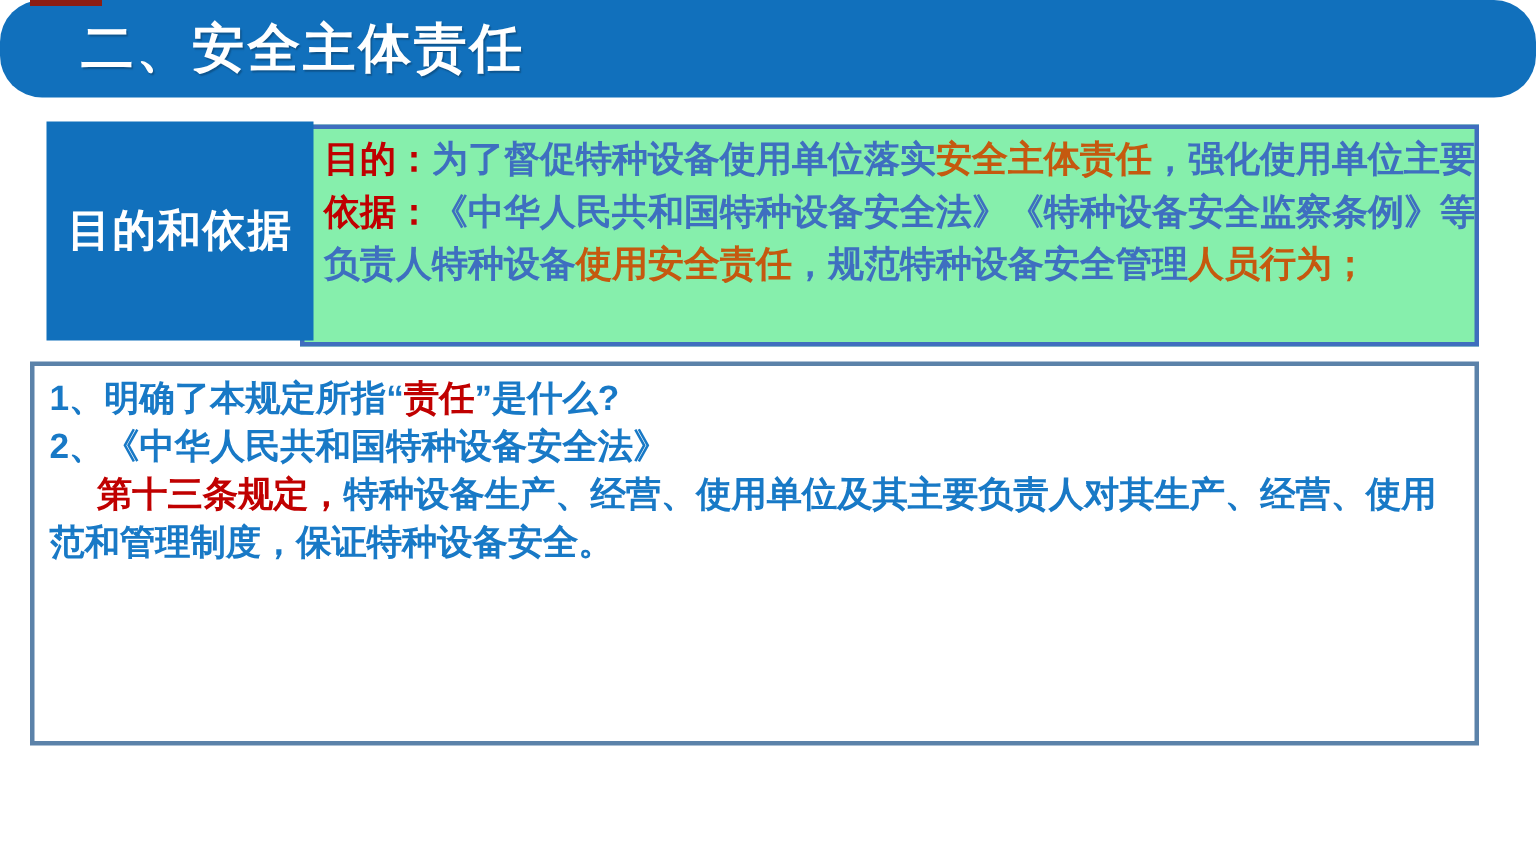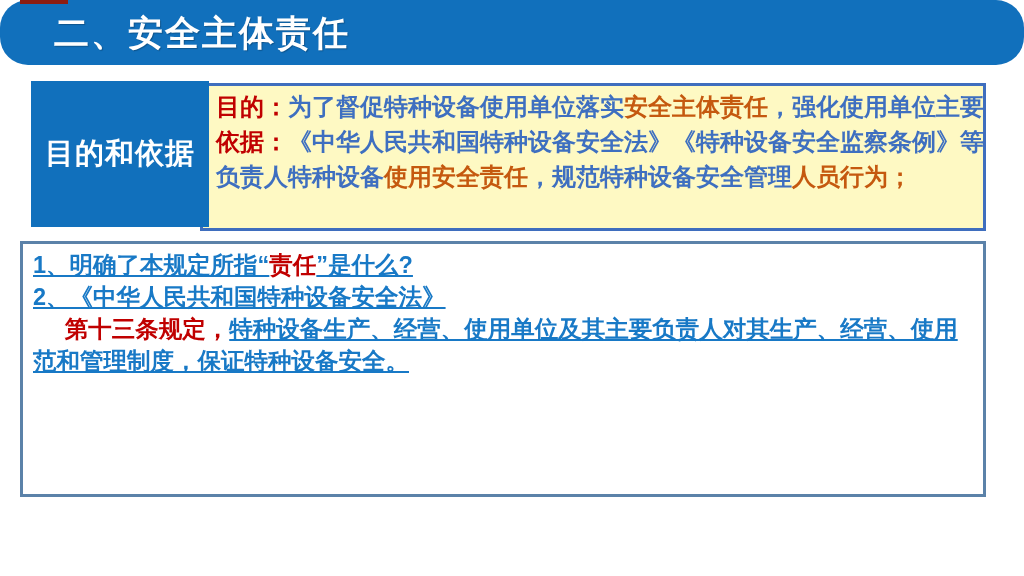--- a/index.html
+++ b/index.html
@@ -31,21 +31,21 @@
     position: absolute; left: 20px; top: 0;
     width: 48px; height: 4px;
     background: var(--flag-red);
   }
 
   
   .purpose-text-box {
     position: absolute; left: 200px; top: 83px;
     width: 786px; height: 148px;
     box-sizing: border-box;
-    background: #fef9c3;
+    background: #86efac;
     border: 3px solid var(--purpose-border);
     padding: 3px 8px 0 13px;
     overflow: hidden;
   }
   .purpose-text-box .rt-line {
     font-size: 24px; line-height: 35px; white-space: nowrap;
   }
   .purpose-label-box {
     position: absolute; left: 31px; top: 81px;
     width: 178px; height: 146px;
@@ -67,21 +67,21 @@
     padding: 5px 6px 0 10px;
     overflow: hidden;
   }
   .main-box .rt-line {
     font-size: 23.5px; line-height: 32px; white-space: nowrap;
   }
 
   .c-red    { color: var(--red); }
   .c-orange { color: var(--orange); }
   .c-blue   { color: var(--text-blue); }
-  .c-body   { color: var(--body-blue); text-decoration: underline; }
+  .c-body   { color: var(--body-blue); }
 </style>
 </head>
 <body>
 
 <div class="slide">
 
   <div class="header-bar">
     <div class="flag-strip"></div>
     <div class="header-title">二、安全主体责任</div>
   </div>

